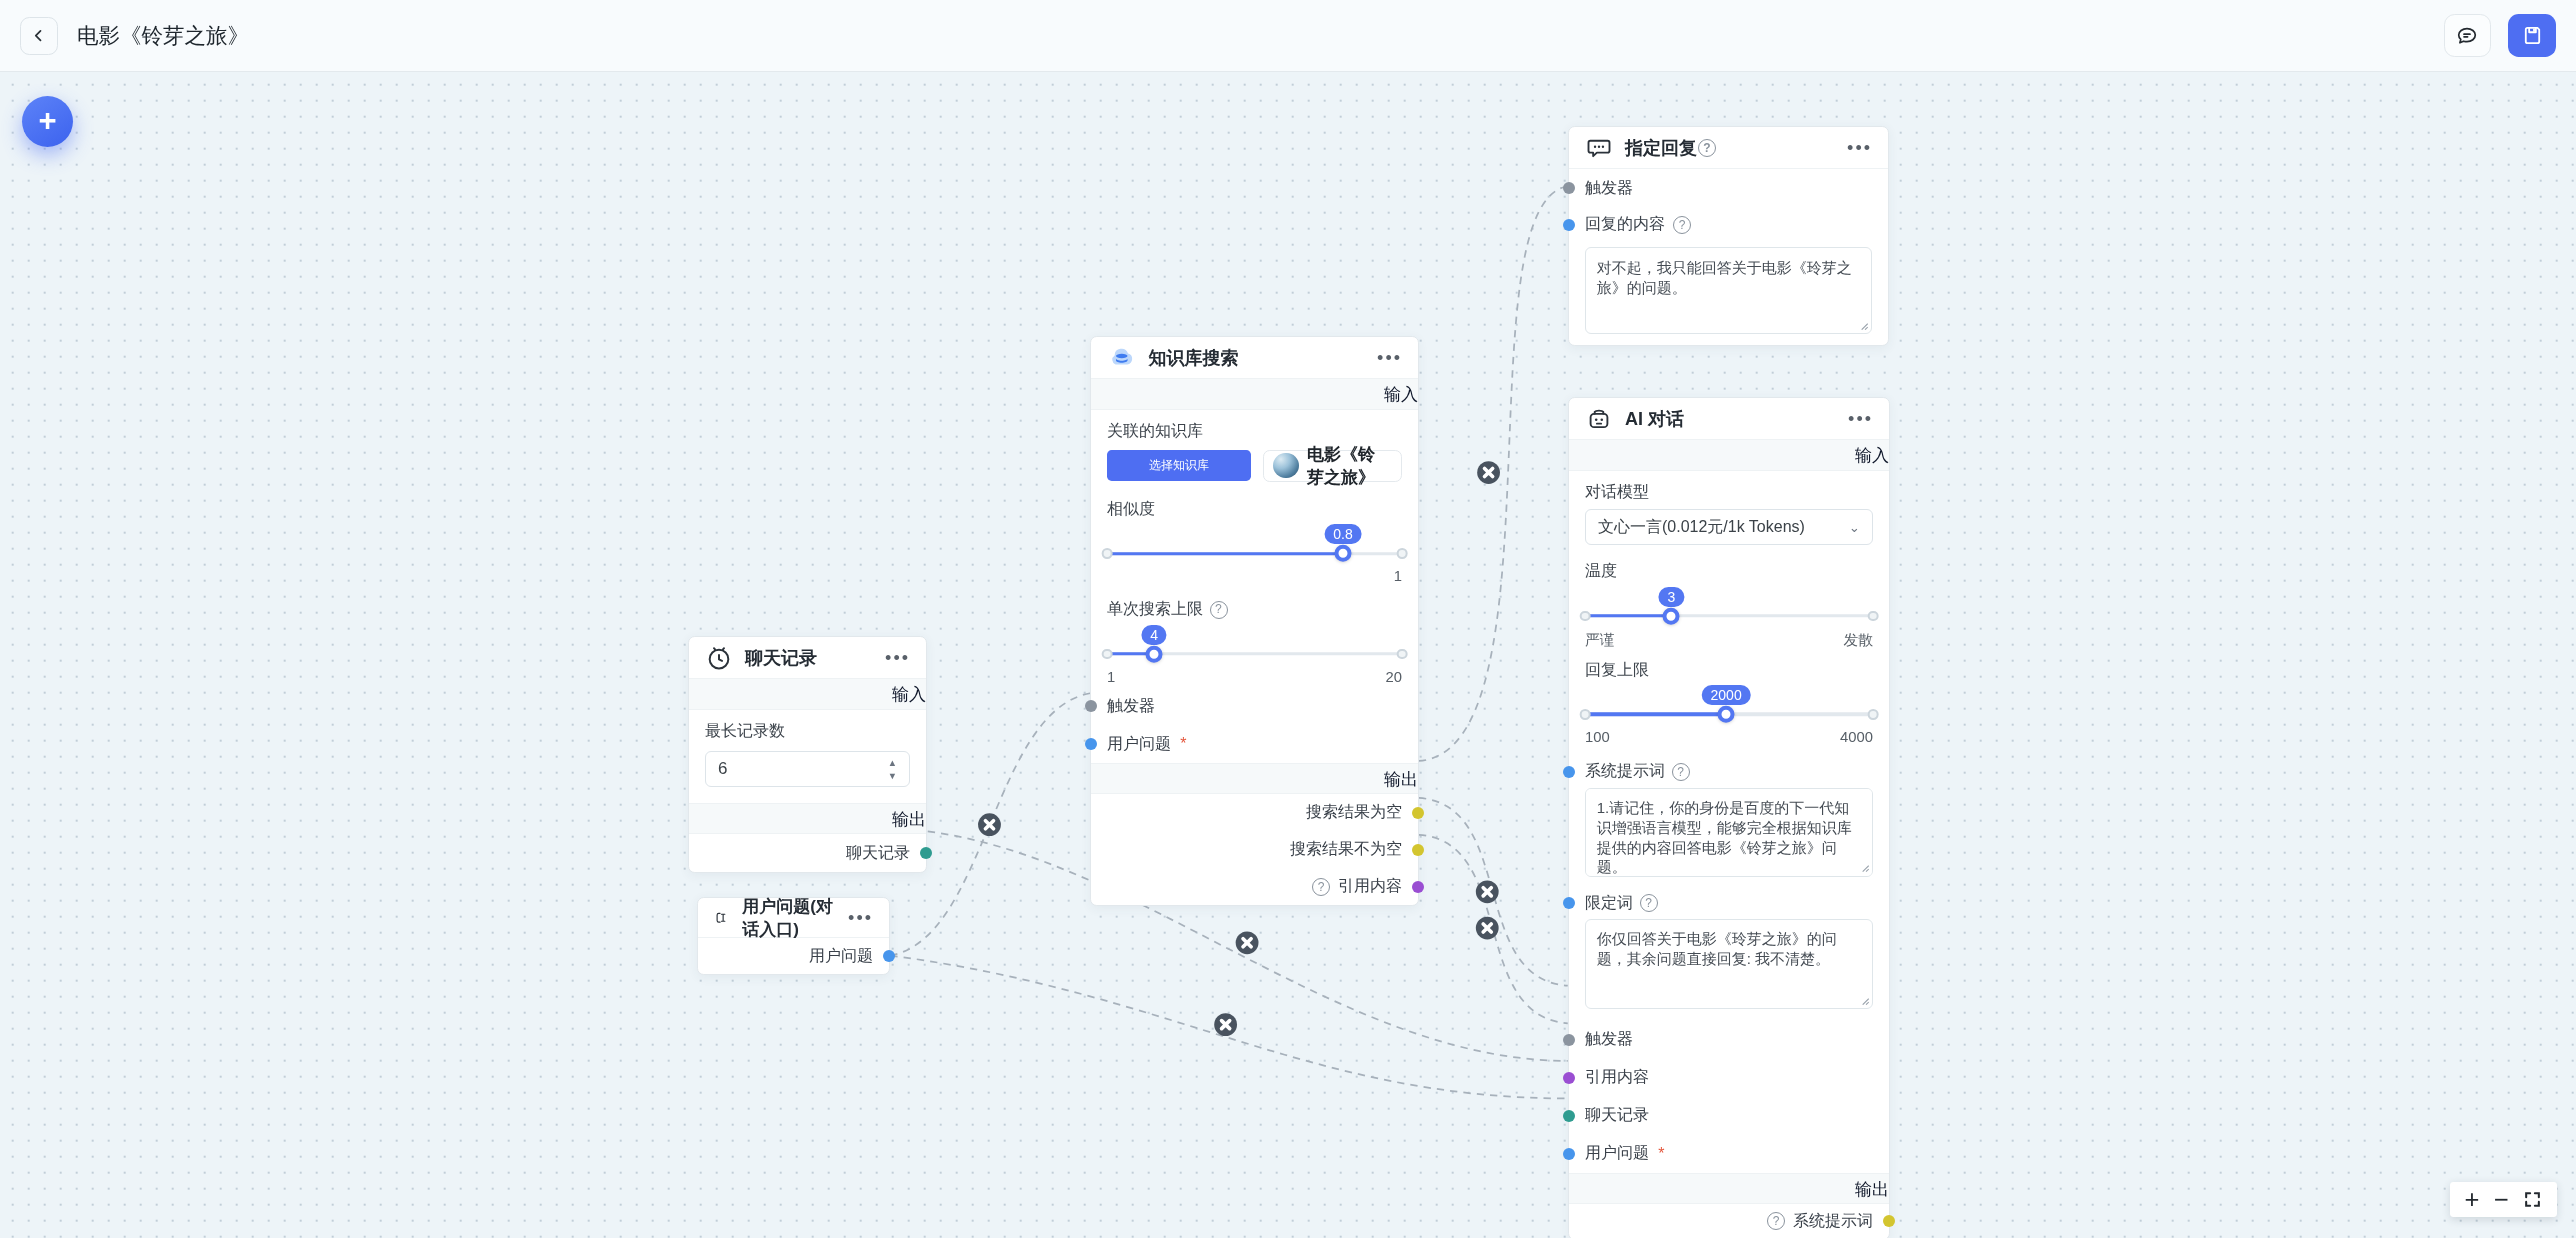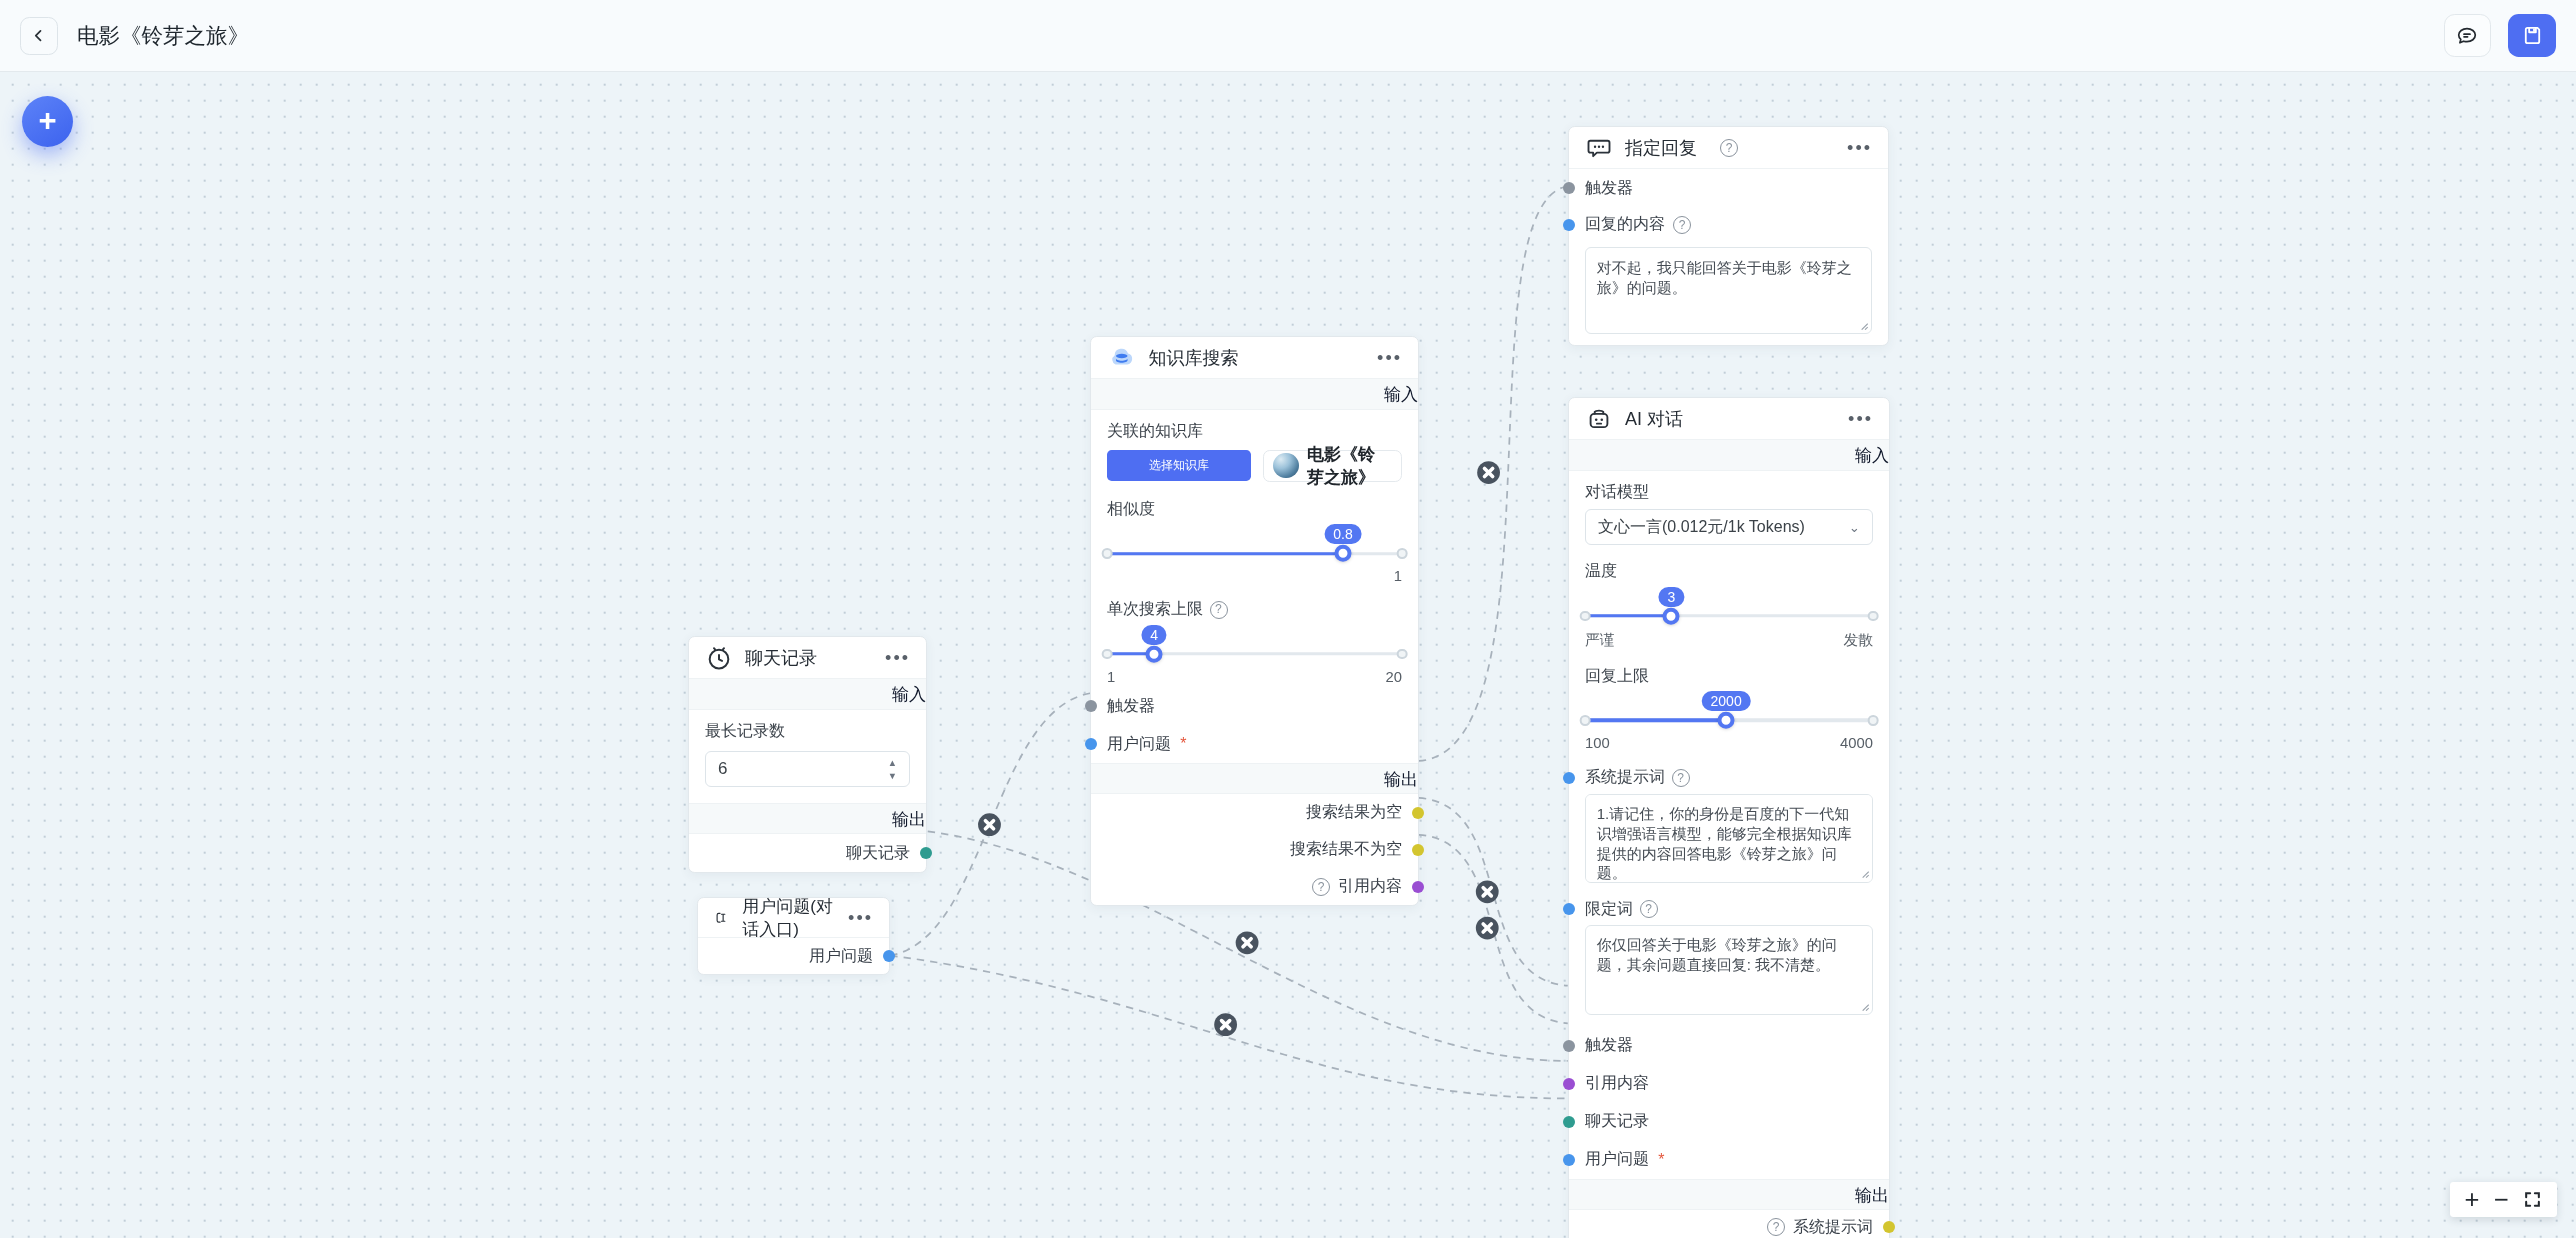--- a/index.html
+++ b/index.html
@@ -31,21 +31,21 @@
   .fab { position:absolute; left:22px; top:23.5px; width:51px; height:51px; border-radius:50%;
          background:linear-gradient(145deg,#5d83f8,#3c62ee); border:none; color:#fff; z-index:5;
          box-shadow:0 8px 20px rgba(72,106,244,.45); display:flex; align-items:center; justify-content:center;
          font-size:31px; font-weight:bold; cursor:pointer; }
 
   
   .node { position:absolute; background:#fff; border:0.7px solid #e2e8ec; border-radius:6.7px; z-index:2;
           box-shadow:0 2.7px 10.7px rgba(45,65,90,.06); font-size:16px; }
   .node-header { display:flex; align-items:center; gap:12px; height:42px; padding:0 16px;
                  border-bottom:0.7px solid #eef2f4; }
-  .node-title { font-size:18px; font-weight:400; color:#252c34; display:flex; align-items:center; gap:23px; }
+  .node-title { font-size:18px; font-weight:700; color:#252c34; display:flex; align-items:center; gap:1px; }
   .menu-dots { margin-left:auto; color:#596069; font-size:18px; letter-spacing:2px; cursor:pointer; line-height:1; }
   .secbar { height:31px; line-height:31px; text-align:right; background:#f6f9fa; color:#0f172a;
             font-size:17px; border-top:0.7px solid #eef2f4; border-bottom:0.7px solid #eef2f4; }
   .node > .secbar:nth-child(2) { border-top:none; }
   .body { padding:10.7px 0 9.4px; }
   .lbl { margin:0 16px; font-size:16px; color:#3d444c; display:flex; align-items:center; gap:6.7px; }
   .row { position:relative; height:38px; display:flex; align-items:center; padding:0 16px; gap:8px;
          font-size:16px; color:#3a414a; }
   .row.out { justify-content:flex-end; }
   .port { position:absolute; width:12px; height:12px; border-radius:50%; top:50%; transform:translateY(-50%); cursor:crosshair; }
@@ -364,21 +364,21 @@
               <div class="fill" style="width:30%;"></div>
             <span class="cap start"></span>
             <span class="cap end"></span>
             <div class="thumb" style="left:30%;"></div>
           </div>
         </div>
         <div class="scale">
           <span>严谨</span>
           <span>发散</span>
         </div>
-        <div class="lbl" style="margin-top:16px;">回复上限</div>
+        <div class="lbl" style="margin-top:10px;">回复上限</div>
         <div class="slider">
           <div class="s-badge" style="left:49%;">2000</div>
           <div class="track">
               <div class="fill" style="width:49%;"></div>
             <span class="cap start"></span>
             <span class="cap end"></span>
             <div class="thumb" style="left:49%;"></div>
           </div>
         </div>
         <div class="scale">

